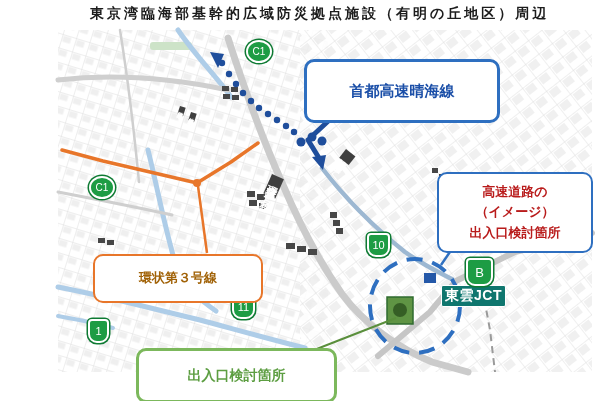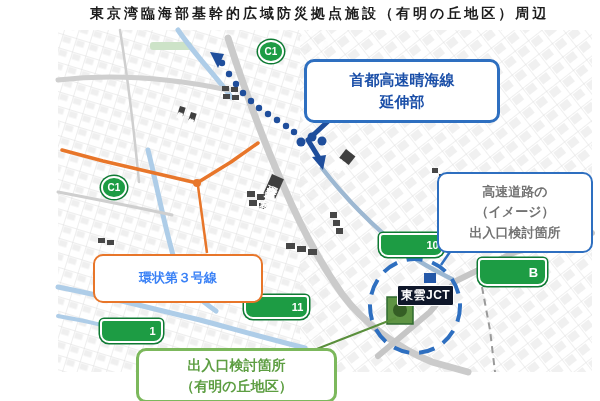--- a/index.html
+++ b/index.html
@@ -7,32 +7,32 @@
          font-family:"Liberation Sans",sans-serif;}
   .title{position:absolute;left:62px;top:5px;font-size:14px;font-weight:700;
          letter-spacing:3px;color:#1c1c1c;white-space:nowrap;z-index:8;margin-left:28px;}
   svg.map{position:absolute;left:0;top:0;z-index:1;}
   .callout{position:absolute;background:#fff;border-radius:10px;display:flex;
            flex-direction:column;justify-content:center;align-items:center;
            text-align:center;font-weight:700;z-index:6;line-height:1.5;}
   .co-harumi{left:304px;top:59px;width:190px;height:58px;border:3px solid #2e6fc0;
              color:#1b4fa8;font-size:15px;}
   .co-exit{left:437px;top:172px;width:152px;height:77px;border:2.5px solid #2e6fc0;
-           color:#737373;font-size:13px;line-height:1.55;}
+           color:#b91c1c;font-size:13px;line-height:1.55;}
   .co-ring3{left:93px;top:254px;width:166px;height:45px;border:2.5px solid #e8762a;
-            color:#3b82f6;font-size:13px;line-height:1.45;}
+            color:#a16207;font-size:13px;line-height:1.45;}
   .co-base{left:136px;top:348px;width:195px;height:49px;border:3px solid #7cb85c;
            color:#5d9e42;font-size:14px;line-height:1.45;}
-  .marker{position:absolute;background:#1d9c44;color:#fff;font-weight:700;
+  .marker{position:absolute;background:#1d9c44;color:#fff;font-weight:400;
           display:flex;align-items:center;justify-content:center;z-index:5;
-          border:2px solid #fff;box-shadow:0 0 0 1.5px #0e7a33;margin-left:12px;}
+          border:2px solid #fff;box-shadow:0 0 0 1.5px #0e7a33;}
   .m-circle{width:22px;height:19px;border-radius:50%;font-size:10px;}
-  .m-shield{border-radius:4px 4px 9px 9px;font-size:11px;padding-left:42px;}
-  .jct{position:absolute;left:397px;top:285px;background:#0f172a;color:#fff;
-       font-size:12px;font-weight:700;padding:1px 3px;border:1px solid #fff;
+  .m-shield{border-radius:4px 4px 9px 9px;font-size:11px;}
+  .jct{position:absolute;left:441px;top:285px;background:#0f766e;color:#fff;
+       font-size:14px;font-weight:700;padding:1px 3px;border:1px solid #fff;
        border-radius:2px;z-index:5;letter-spacing:0.5px;}
   .roadlabel{position:absolute;writing-mode:vertical-rl;background:#3f3f3f;color:#fff;
              font-weight:700;padding:2px 1px;letter-spacing:1px;z-index:4;
              transform-origin:top left;line-height:1;}
   .rl-ring2{left:272px;top:174px;transform:rotate(24deg);font-size:11px;}
   .rl-harumi{left:346px;top:149px;transform:rotate(38deg);font-size:9.5px;}
   .rl-tiny1{left:180px;top:106px;transform:rotate(18deg);font-size:6px;letter-spacing:0;padding:1px 0;}
   .rl-tiny2{left:191px;top:112px;transform:rotate(18deg);font-size:6px;letter-spacing:0;padding:1px 0;}
 </style>
 </head>
@@ -156,28 +156,26 @@
 
   <div class="marker m-circle" style="left:246px;top:40px;">C1</div>
   <div class="marker m-circle" style="left:89px;top:176px;">C1</div>
   <div class="marker m-shield" style="left:88px;top:319px;width:17px;height:20px;">1</div>
   <div class="marker m-shield" style="left:232px;top:295px;width:19px;height:20px;">11</div>
   <div class="marker m-shield" style="left:367px;top:233px;width:19px;height:20px;">10</div>
   <div class="marker m-shield" style="left:466px;top:258px;width:23px;height:24px;font-size:13px;">B</div>
 
   <div class="callout co-harumi">
     <div>首都高速晴海線</div>
-    <div>延伸部</div>
   </div>
   <div class="callout co-exit">
     <div>高速道路の</div>
     <div>（イメージ）</div>
     <div>出入口検討箇所</div>
   </div>
   <div class="callout co-ring3">
     <div>環状第３号線</div>
   </div>
   <div class="callout co-base">
     <div>出入口検討箇所</div>
-    <div>（有明の丘地区）</div>
   </div>
 
 </div>
 
 </body></html>

